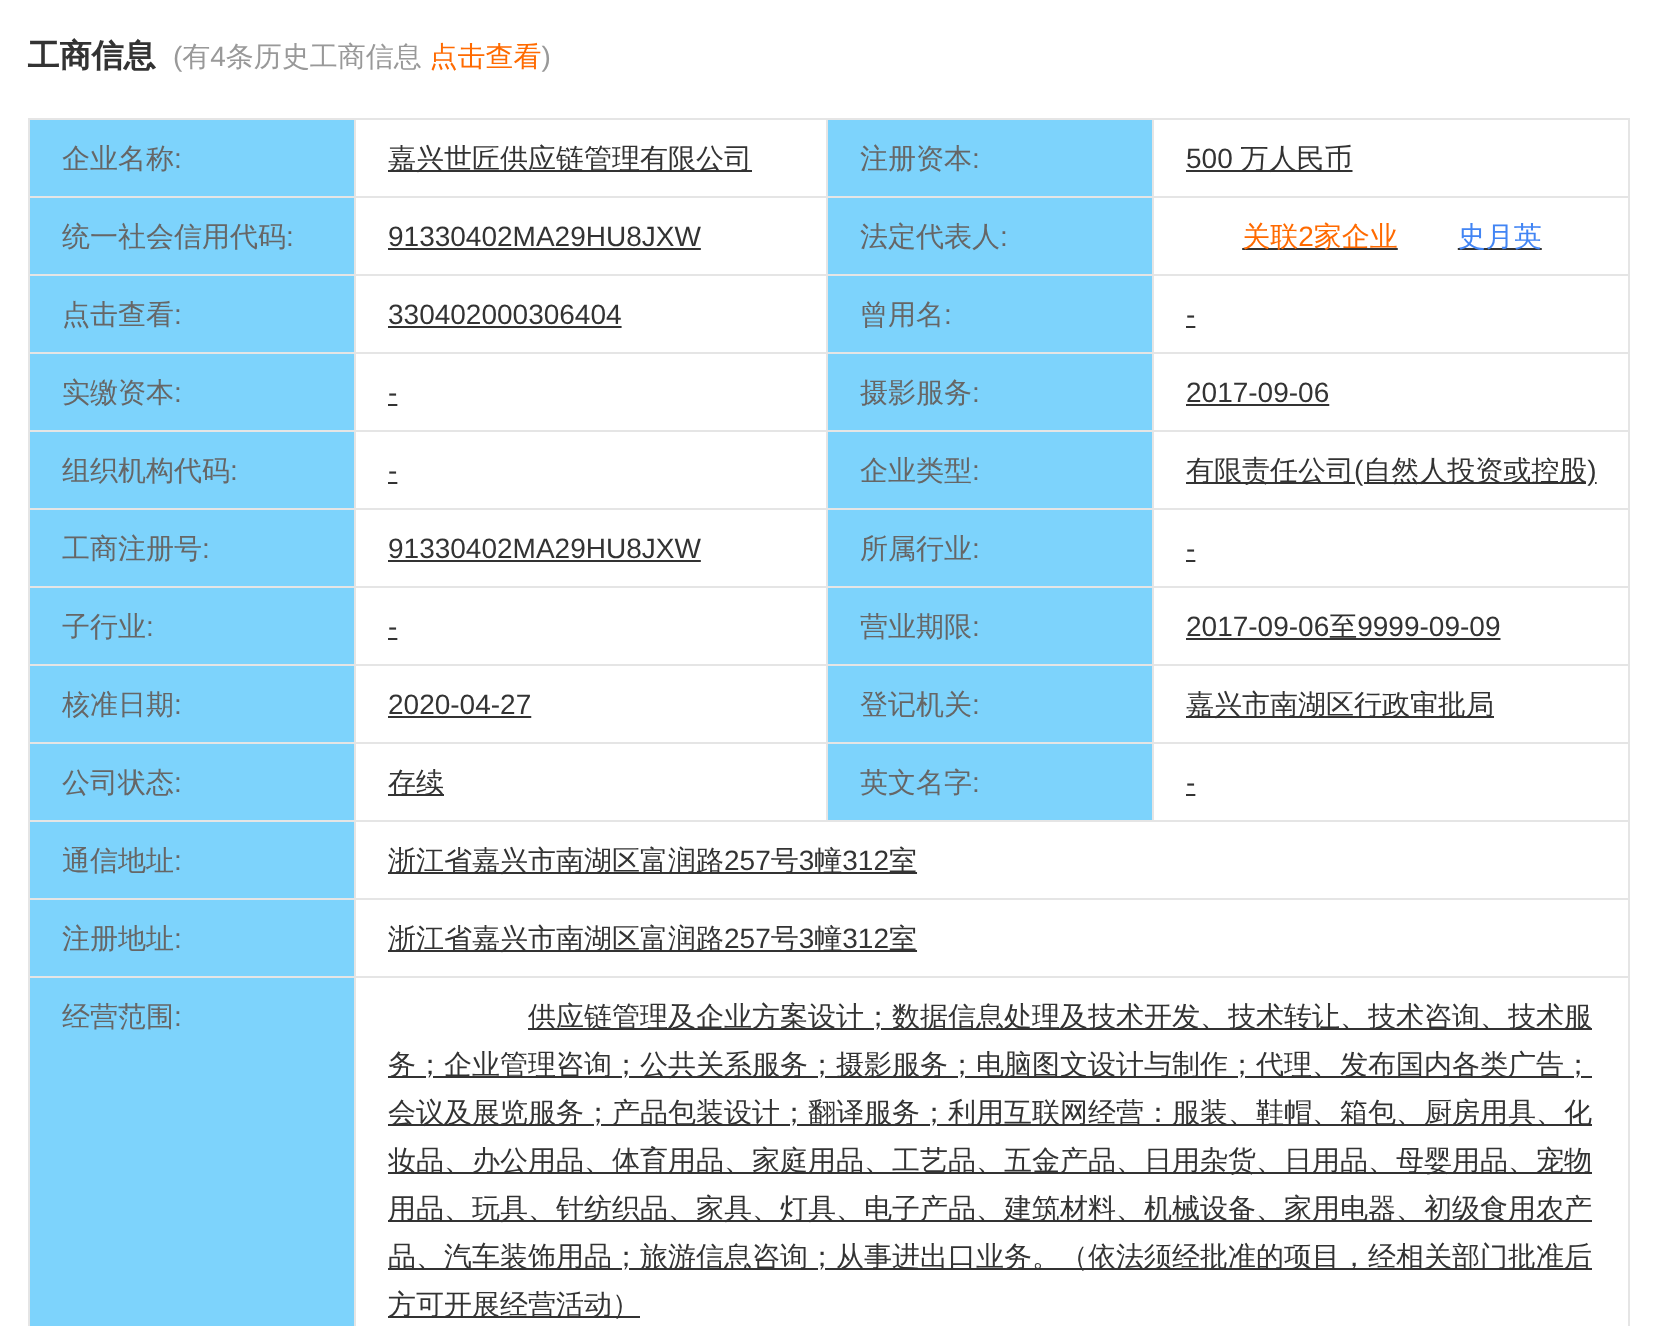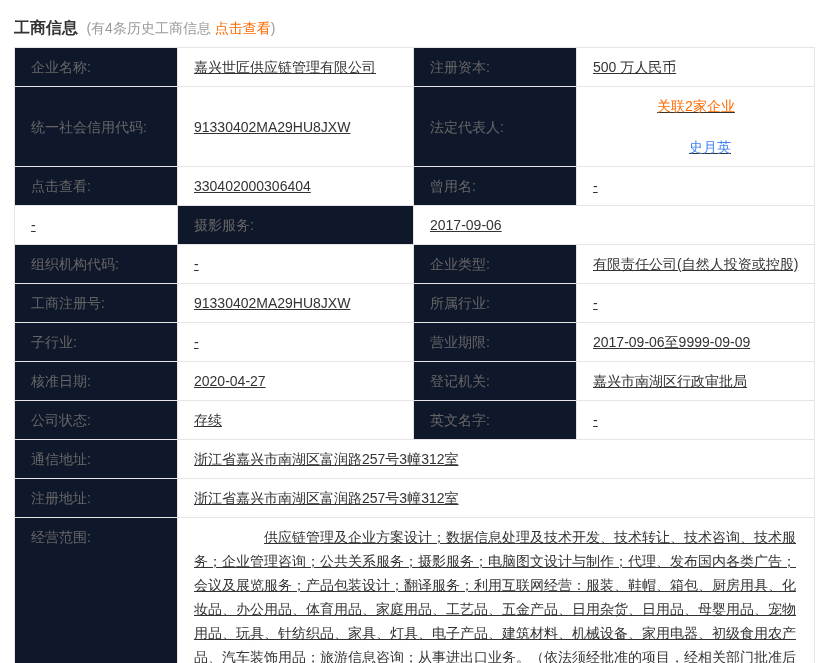--- a/index.html
+++ b/index.html
@@ -9,21 +9,21 @@
     font-family: "Liberation Sans", "DejaVu Sans", sans-serif;
     overflow: hidden;
   }
   .page { padding: 10px 14px 0 14px; }
 
   
   .header {
     display: flex;
     justify-content: space-between;
     align-items: flex-end;
-    margin-bottom: 8px;
+    margin-bottom: 20px;
   }
   .header-left { padding-top: 8px; }
   .title {
     font-size: 16px;
     font-weight: bold;
     color: #333333;
   }
   .subtitle {
     font-size: 14px;
     color: #999999;
@@ -77,29 +77,29 @@
     padding: 8px 16px;
     font-size: 14px;
     line-height: 22px;
     border-right: 1px solid #e5e5e5;
     display: flex;
     align-items: center;
     word-break: break-all;
   }
   .cell:last-child { border-right: none; }
   .cell.label {
-    background: #0f172a;
+    background: #7dd3fc;
     color: #666666;
   }
   .cell.value { color: #333333; text-decoration: underline; }
   .cell.center {
-    flex-direction: column;
+    flex-direction: row;
     justify-content: center;
     align-items: center;
-    gap: 19px;
+    gap: 2px;
     font-size: 14px;
   }
   .cell.scope {
     display: block;
     line-height: 24px;
     padding-top: 7px;
     padding-bottom: 7px;
   }
   .cell.scope .scope-text {
     display: block;
@@ -141,20 +141,21 @@
     </div>
 
     <div class="row">
       <div class="cell label">点击查看:</div>
       <div class="cell value">330402000306404</div>
       <div class="cell label">曾用名:</div>
       <div class="cell value">-</div>
     </div>
 
     <div class="row">
+      <div class="cell label">实缴资本:</div>
       <div class="cell value">-</div>
       <div class="cell label">摄影服务:</div>
       <div class="cell value">2017-09-06</div>
     </div>
 
     <div class="row">
       <div class="cell label">组织机构代码:</div>
       <div class="cell value">-</div>
       <div class="cell label">企业类型:</div>
       <div class="cell value">有限责任公司(自然人投资或控股)</div>

